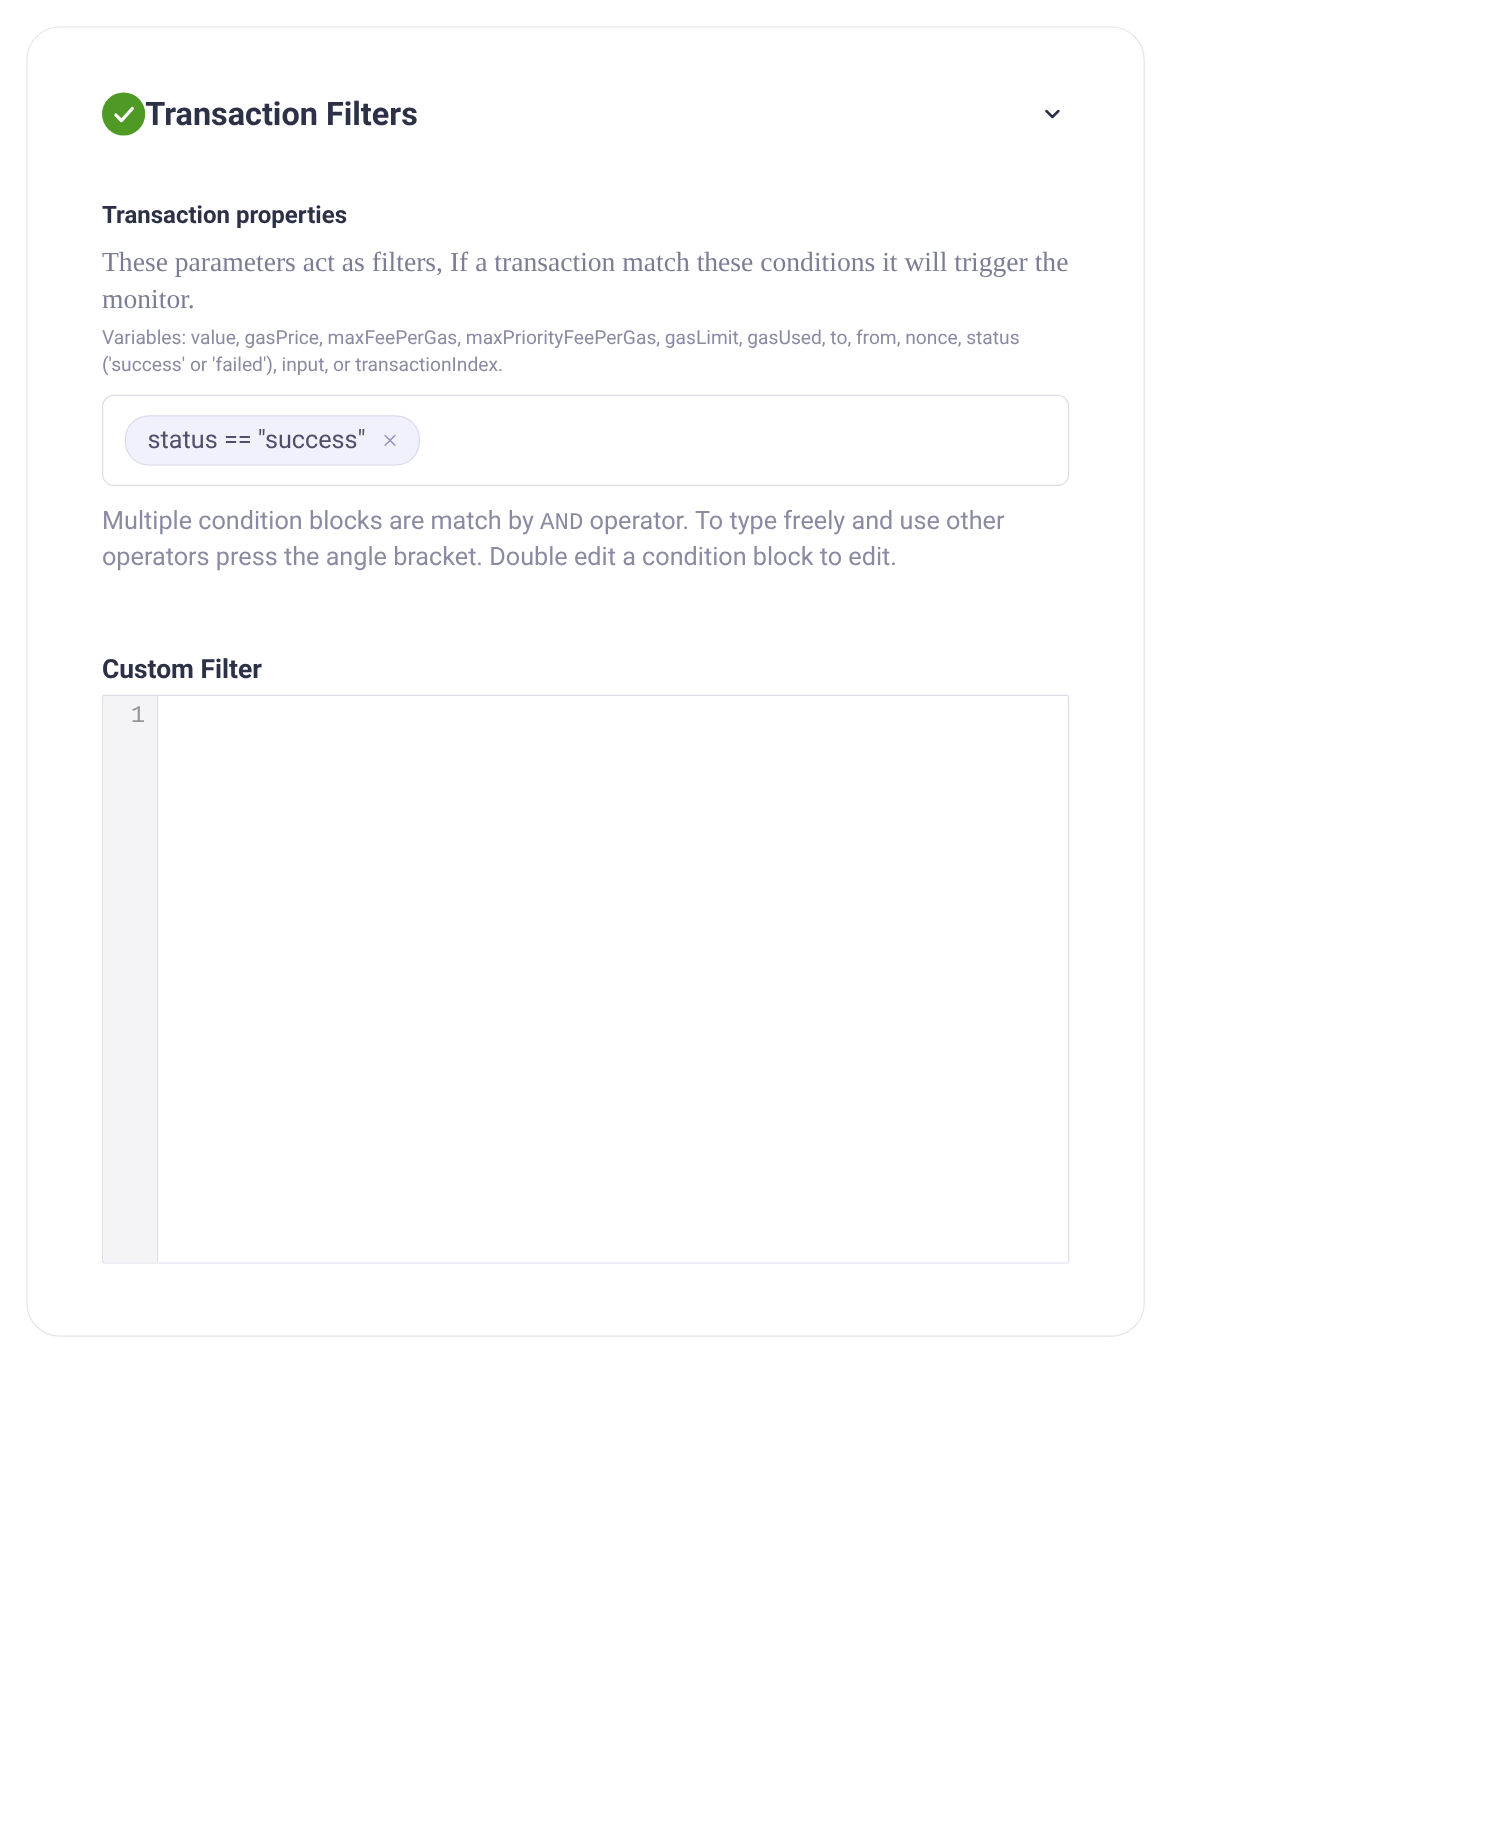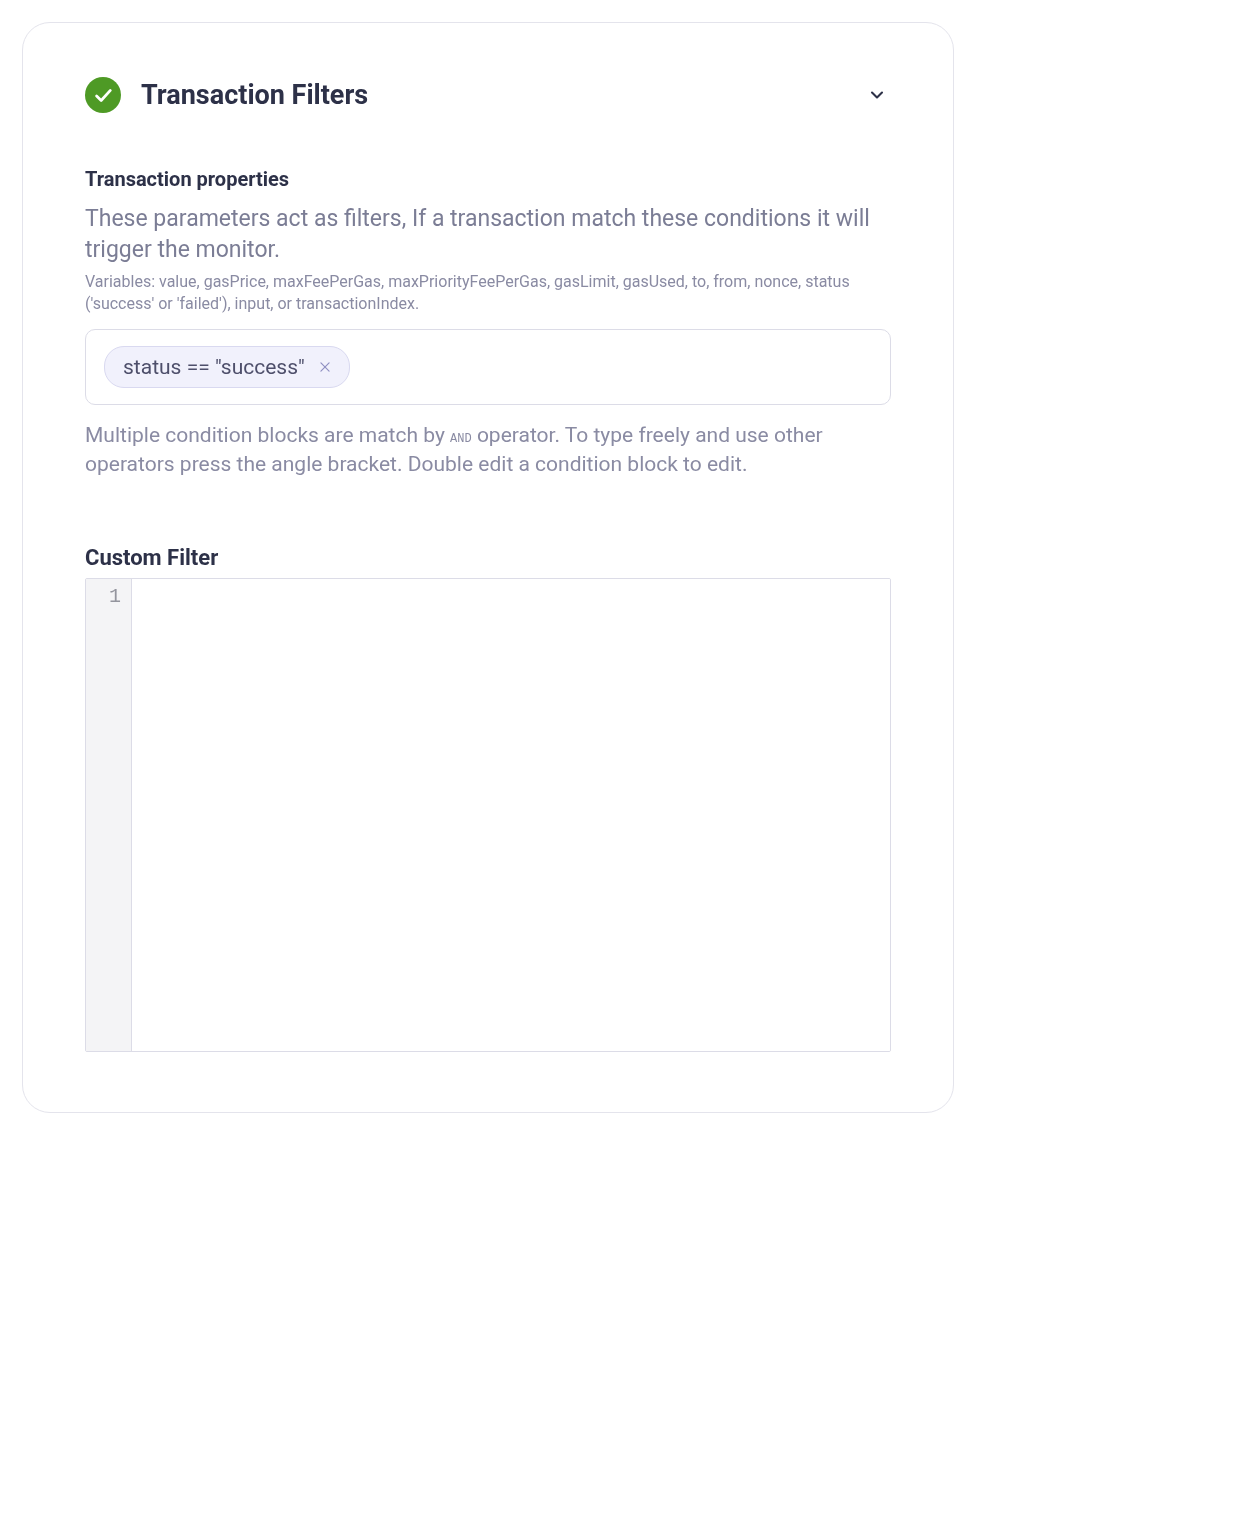--- a/index.html
+++ b/index.html
@@ -25,21 +25,21 @@
     margin:22px;
     width:932px;
     border:1px solid var(--border);
     border-radius:28px;
     padding:54px 62px 60px 62px;
     box-sizing:border-box;
   }
   .header-row{
     display:flex;
     align-items:center;
-    gap:20px;
+    gap:0;
     justify-content:center;
   }
   .check-badge{
     width:36px;height:36px;border-radius:50%;
     background:var(--green);
     display:flex;align-items:center;justify-content:center;
     flex:0 0 auto;
   }
   .check-badge svg{width:22px;height:22px;stroke:#fff;stroke-width:3;fill:none;stroke-linecap:round;stroke-linejoin:round;}
   .header-title{
@@ -63,20 +63,21 @@
     color:var(--ink);
     margin:0 0 12px 0;
   }
   .section-sub{
     font-size:23px;
     font-weight:400;
     color:var(--muted);
     line-height:1.35;
     margin:0 0 6px 0;
     max-width:810px;
+    font-family:Liberation Serif, serif;
   }
   .vars{
     font-size:16px;
     color:var(--muted2);
     line-height:1.38;
     margin:6px 0 14px 0;
     max-width:810px;
   }
   .cond-box{
     border:1px solid var(--border2);
@@ -107,21 +108,21 @@
 
   .cond-note{
     font-size:21px;
     color:var(--muted2);
     line-height:1.38;
     margin:16px 0 0 0;
     max-width:810px;
   }
   .cond-note .mono{
     font-family:"SFMono-Regular",Consolas,"Liberation Mono",Menlo,monospace;
-    font-size:12px;
+    font-size:20px;
   }
 
   .custom-h{
     font-size:22px;
     font-weight:700;
     color:var(--ink);
     margin:66px 0 8px 0;
   }
   .custom-desc{
     font-size:23px;

